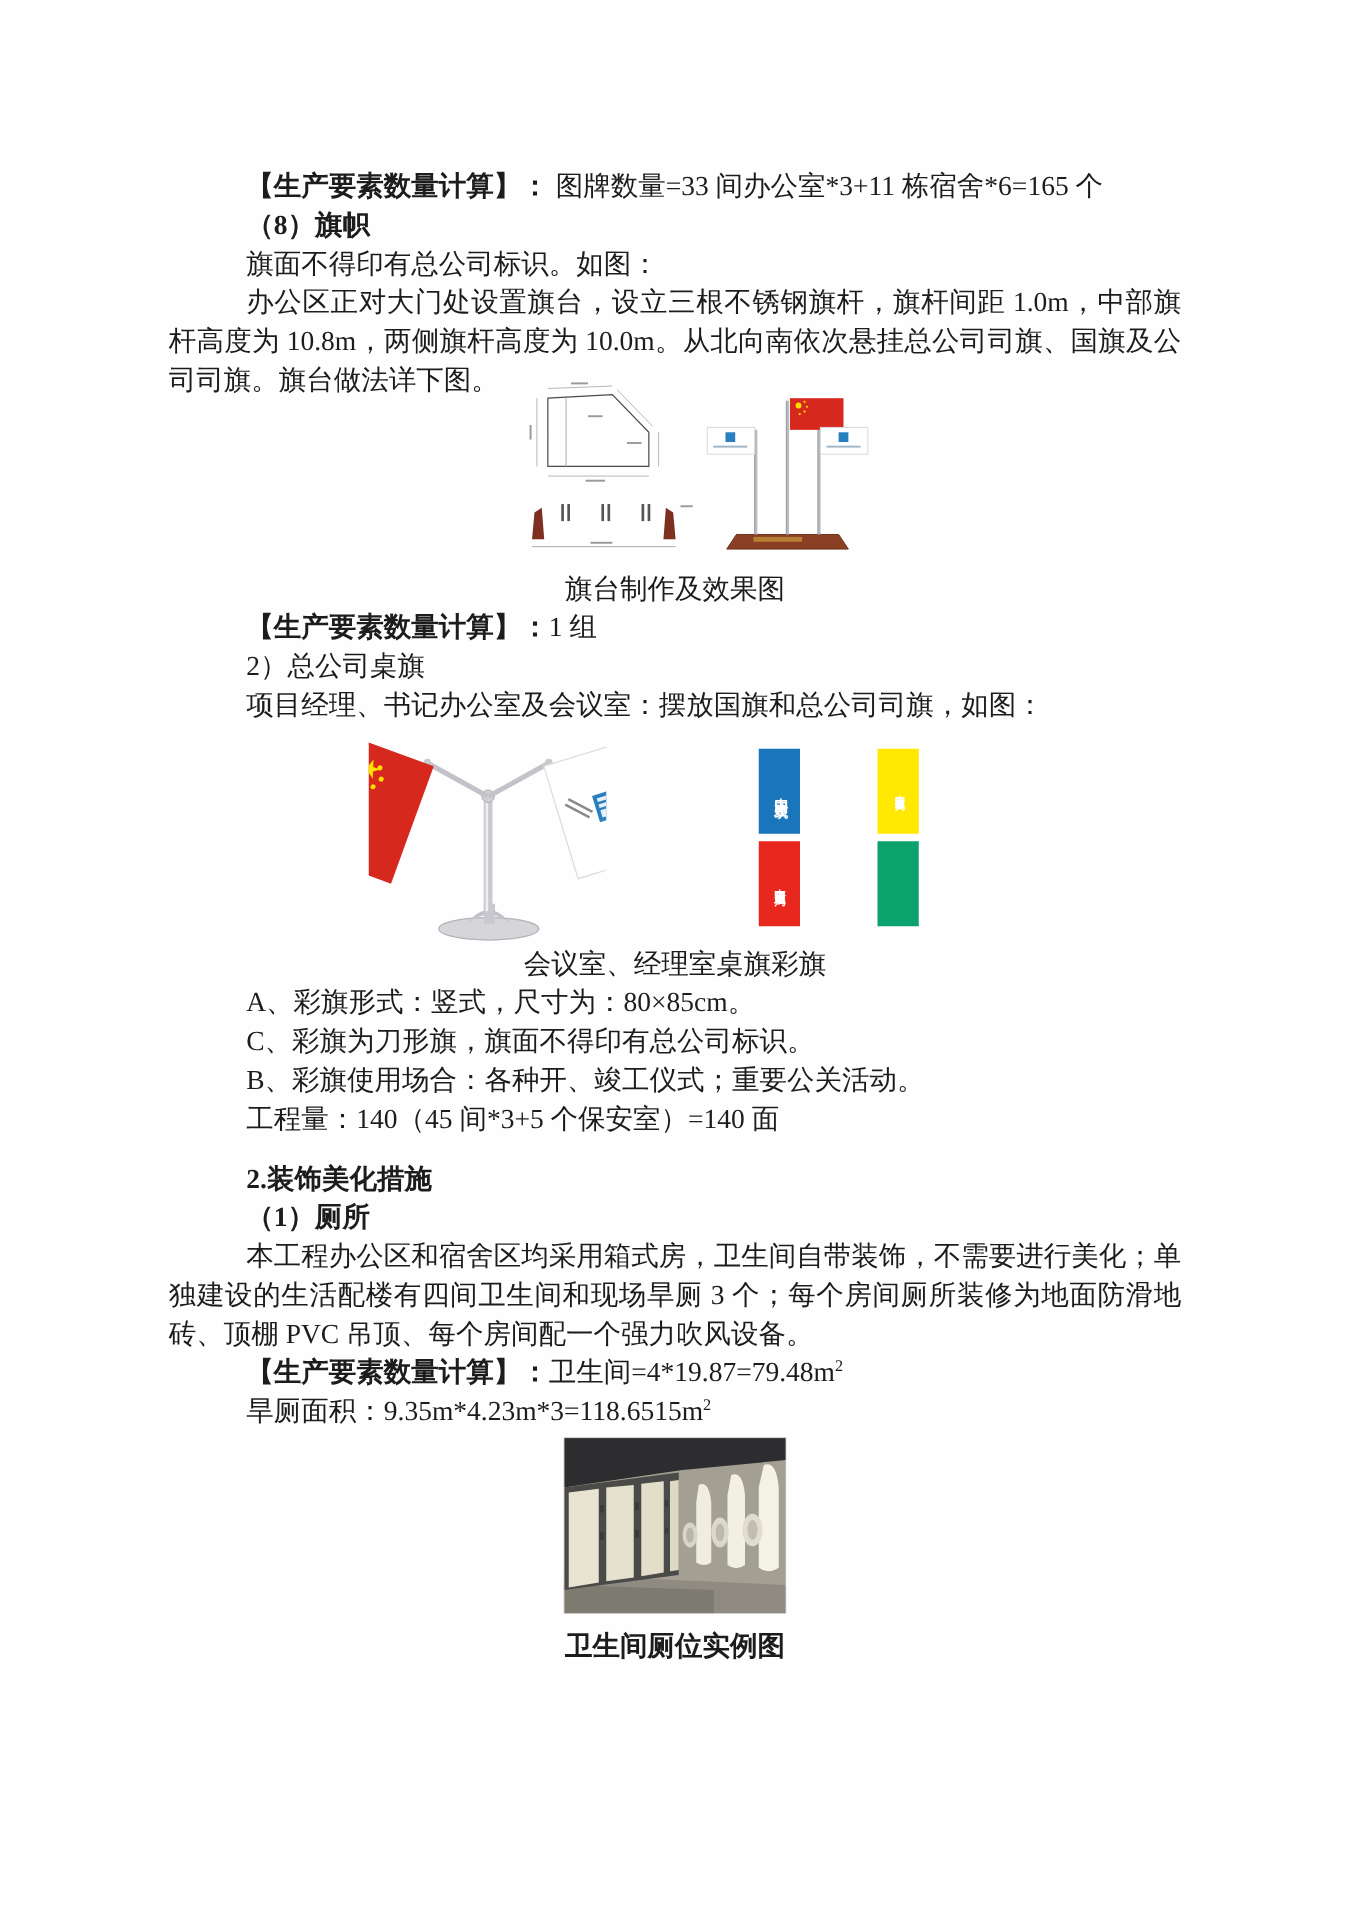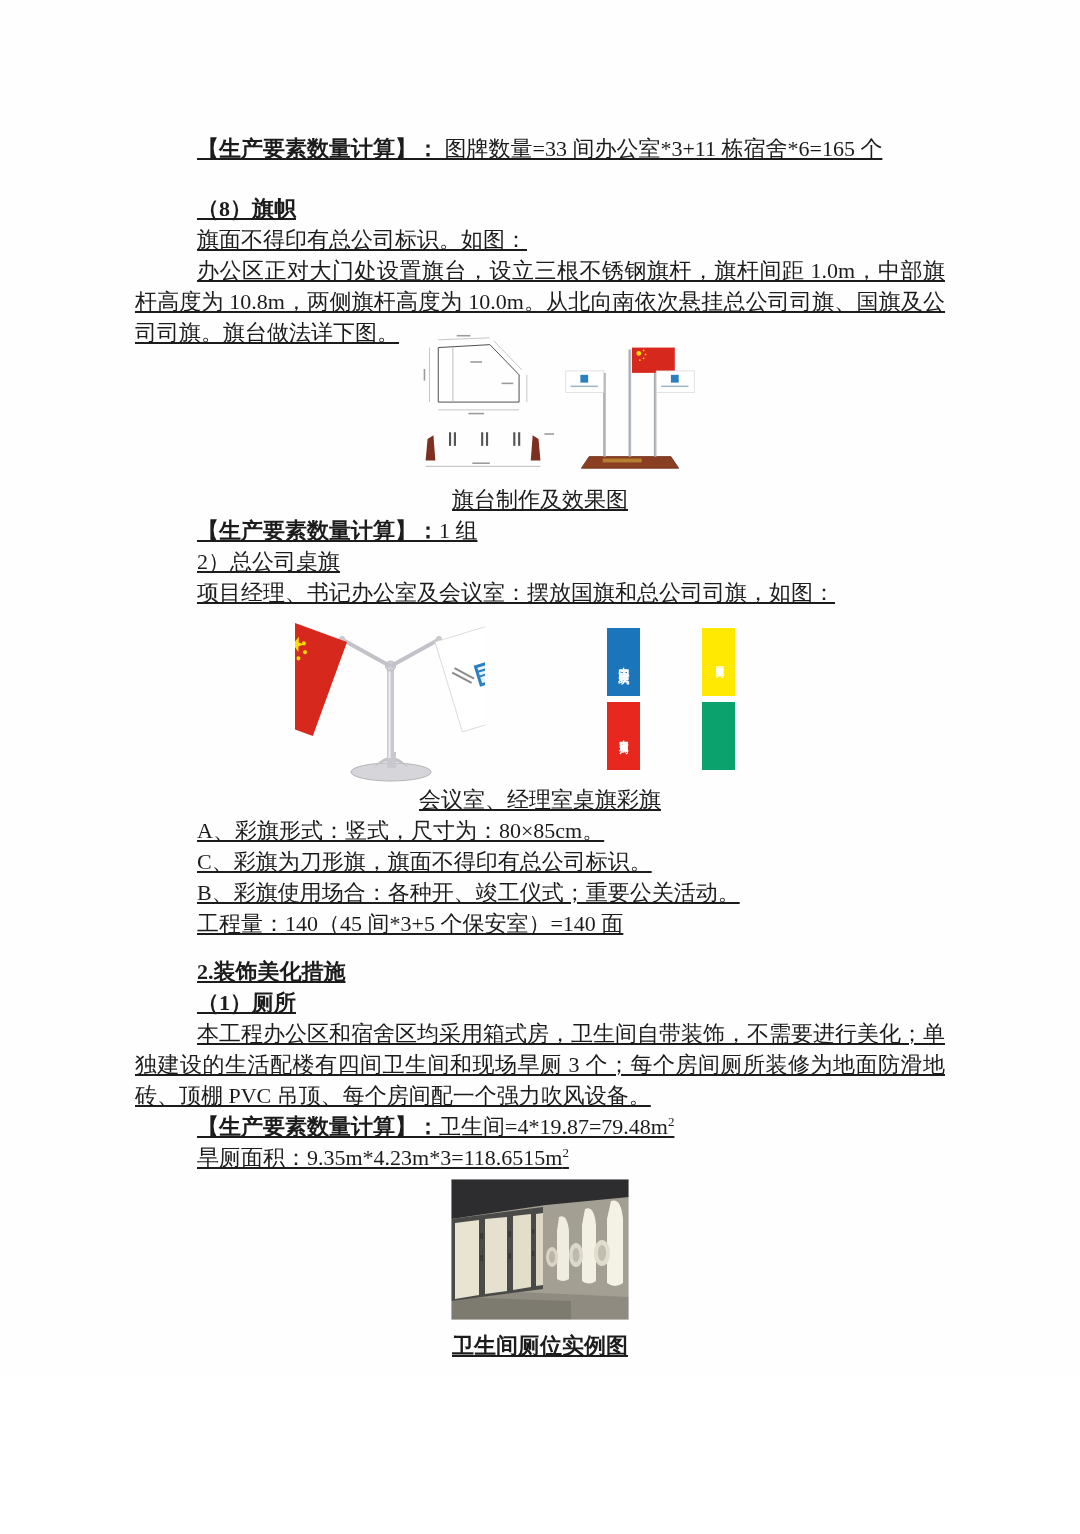--- a/index.html
+++ b/index.html
@@ -6,21 +6,20 @@
   html,body { background:#ffffff; }
   .page {
     position:relative;
     width:1080px; height:1378px;
     margin:0 auto;
     background:#fefefe;
     font-family:"Liberation Serif","DejaVu Serif",serif;
     color:#1c1c1c;
     font-size:22px;
     overflow:hidden;
-    text-decoration:underline;
   }
   .content { padding:133px 135px 0 135px; }
   .line { line-height:31px; min-height:31px; }
   .indent { text-indent:62px; }
   .bold { font-weight:bold; }
   .just { text-align:justify; }
   .caption { text-align:center; line-height:31px; }
   sup.sq { font-size:13px; vertical-align:super; line-height:0; }
 
   
@@ -64,21 +63,21 @@
   }
 </style>
 </head>
 <body>
 
 <div class="page">
   <div class="content">
 
     <div class="line indent"><span class="bold">【生产要素数量计算】：</span><span> 图牌数量=33 间办公室*3+11 栋宿舍*6=165 个</span></div>
 
-    <div class="line indent bold" style="margin-top:29px">（8）旗帜</div>
+    <div class="line indent bold" style="">（8）旗帜</div>
     <div class="line indent">旗面不得印有总公司标识。如图：</div>
     <div class="line indent just">办公区正对大门处设置旗台，设立三根不锈钢旗杆，旗杆间距 1.0m，中部旗杆高度为 10.8m，两侧旗杆高度为 10.0m。从北向南依次悬挂总公司司旗、国旗及公司司旗。旗台做法详下图。</div>
 
     <div class="fig1-wrap">
       <svg width="300" height="146" viewBox="0 0 300 150">
 
         <g stroke="#4a4a4a" stroke-width="1" fill="none">
           <polygon points="27,16 80,13 110,44 110,72 27,72"></polygon>
           <line x1="42" y1="16" x2="42" y2="72" stroke="#bbb"></line>
         </g>

